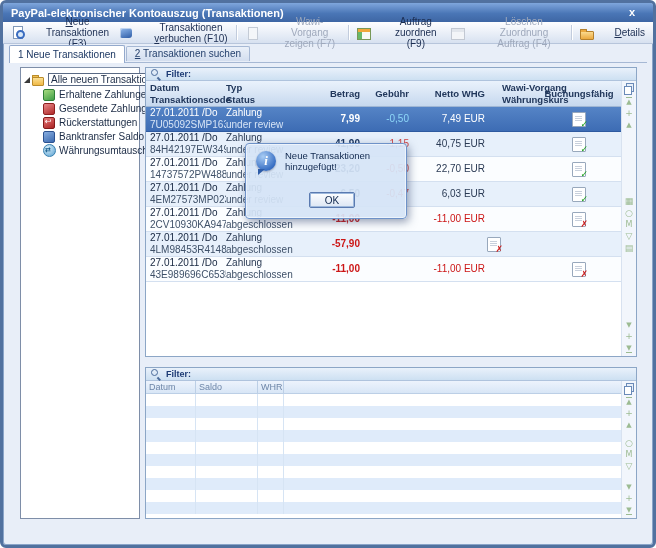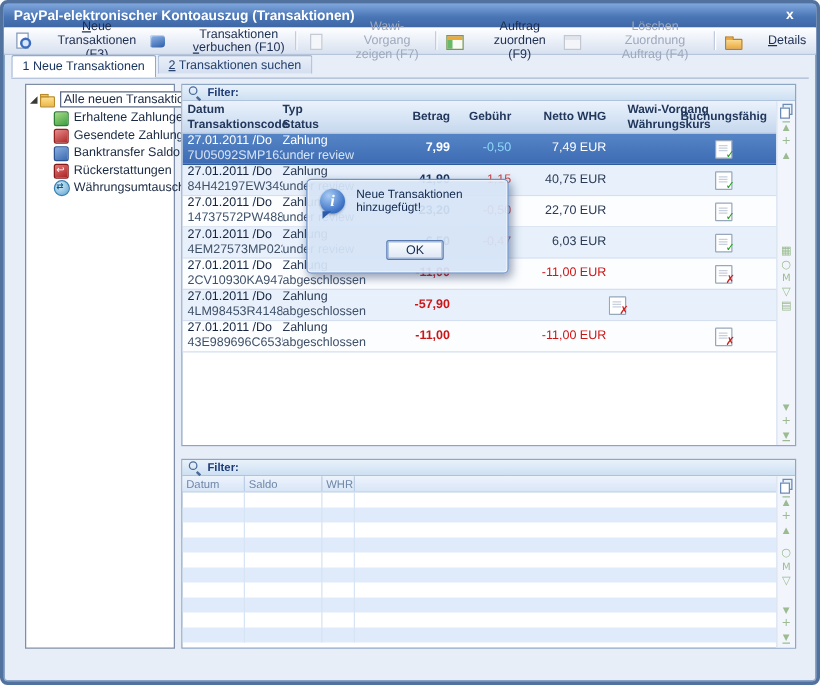--- a/index.html
+++ b/index.html
@@ -30,21 +30,21 @@
   .i-docgray::before{content:'';position:absolute;left:3px;top:1px;width:8px;height:11px;background:#F4F6F9;border:1px solid #C4CBD6}
   .i-grid::before{content:'';position:absolute;left:1px;top:2px;width:12px;height:10px;border:1px solid #789858;
     background:linear-gradient(#F0A83A,#F0A83A) 0 0/12px 3px no-repeat,linear-gradient(#68B868,#68B868) 0 3px/4px 7px no-repeat,#F8FAF4}
   .i-gridgray::before{content:'';position:absolute;left:1px;top:2px;width:12px;height:10px;border:1px solid #C2C8D2;
     background:linear-gradient(#E2E6EC,#E2E6EC) 0 0/12px 3px no-repeat,#F3F5F8}
   .i-details::before{content:'';position:absolute;left:1px;top:5px;width:12px;height:7px;
     background:linear-gradient(#FAD98E,#EBA93F);border:1px solid #B5802C;border-radius:1px}
   .i-details::after{content:'';position:absolute;left:1px;top:3px;width:5px;height:2px;background:#EBA93F;
     border:1px solid #B5802C;border-bottom:none;border-radius:1px 1px 0 0}
   
-  .tabs{position:absolute;top:41px;left:6px;right:6px;height:18px;display:flex;align-items:flex-start;gap:1px;
+  .tabs{position:absolute;top:41px;left:6px;right:6px;height:18px;display:flex;align-items:center;gap:1px;
     border-bottom:1px solid #A6B8D4}
   .tab{height:15px;display:flex;align-items:center;padding:0 8px;font-size:10px;color:#26426E;
     background:linear-gradient(#EAF0F9,#D3DEEF);border:1px solid #A6B8D4;border-bottom:none;
     border-radius:2px 2px 0 0;cursor:pointer;box-sizing:border-box}
   .tab.active{height:18px;background:#fff;color:#16325E;position:relative;z-index:2;margin-bottom:-1px;border-color:#93A9CC}
   
   .tree-panel{position:absolute;left:17px;top:64px;width:120px;height:452px;background:#fff;
     border:1px solid #7E8EA8;font-size:10px;color:#1A2A44;padding-top:4px;box-sizing:border-box}
   .tree-root{display:flex;align-items:center;padding-left:3px;height:15px;cursor:pointer}
   .expander{width:0;height:0;border-bottom:6px solid #3A3A3A;border-left:6px solid transparent;margin-right:2px}
@@ -248,27 +248,27 @@
         <span class="t-icon i-received"></span>
         <span>Erhaltene Zahlungen</span>
       </div>
 
       <div class="tree-item">
         <span class="t-icon i-sent"></span>
         <span>Gesendete Zahlungen</span>
       </div>
 
       <div class="tree-item">
+        <span class="t-icon i-refund"></span>
+        <span>Rückerstattungen</span>
+      </div>
+
+      <div class="tree-item">
         <span class="t-icon i-bank"></span>
         <span>Banktransfer Saldo</span>
-      </div>
-
-      <div class="tree-item">
-        <span class="t-icon i-refund"></span>
-        <span>Rückerstattungen</span>
       </div>
 
       <div class="tree-item">
         <span class="t-icon i-exchange"></span>
         <span>Währungsumtausch</span>
       </div>
 
   </div>
 
   <div class="mtable">

